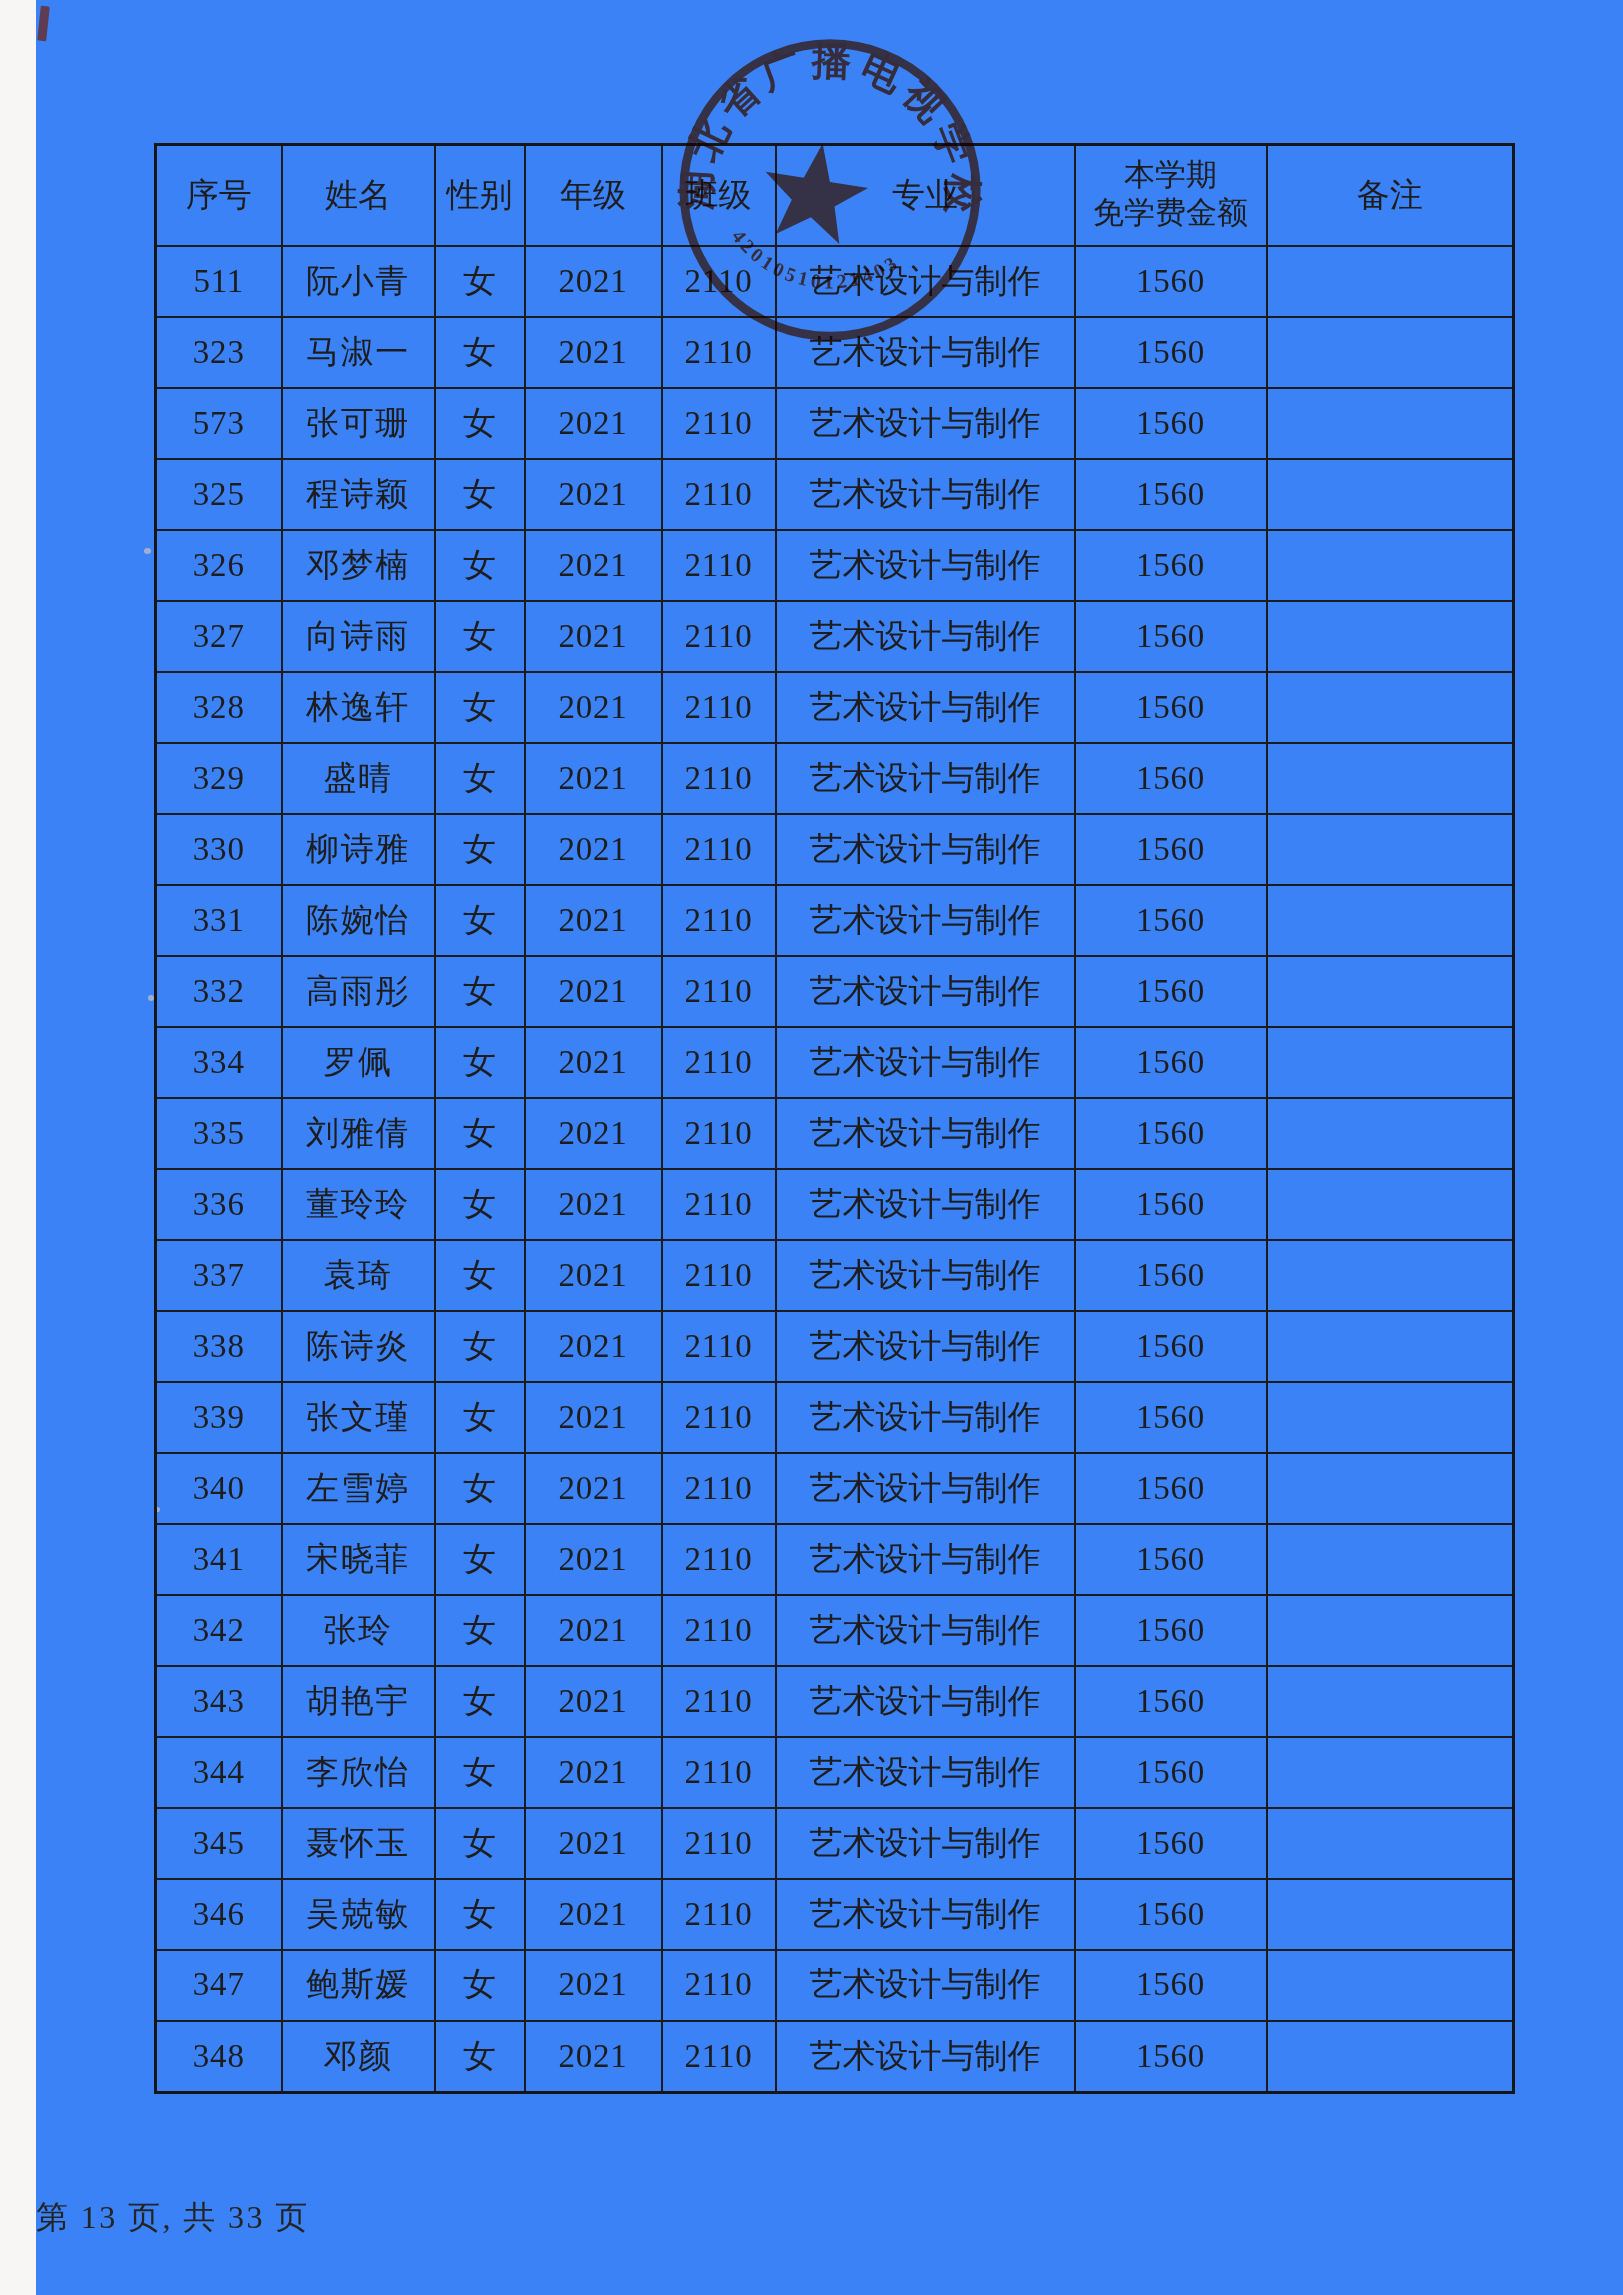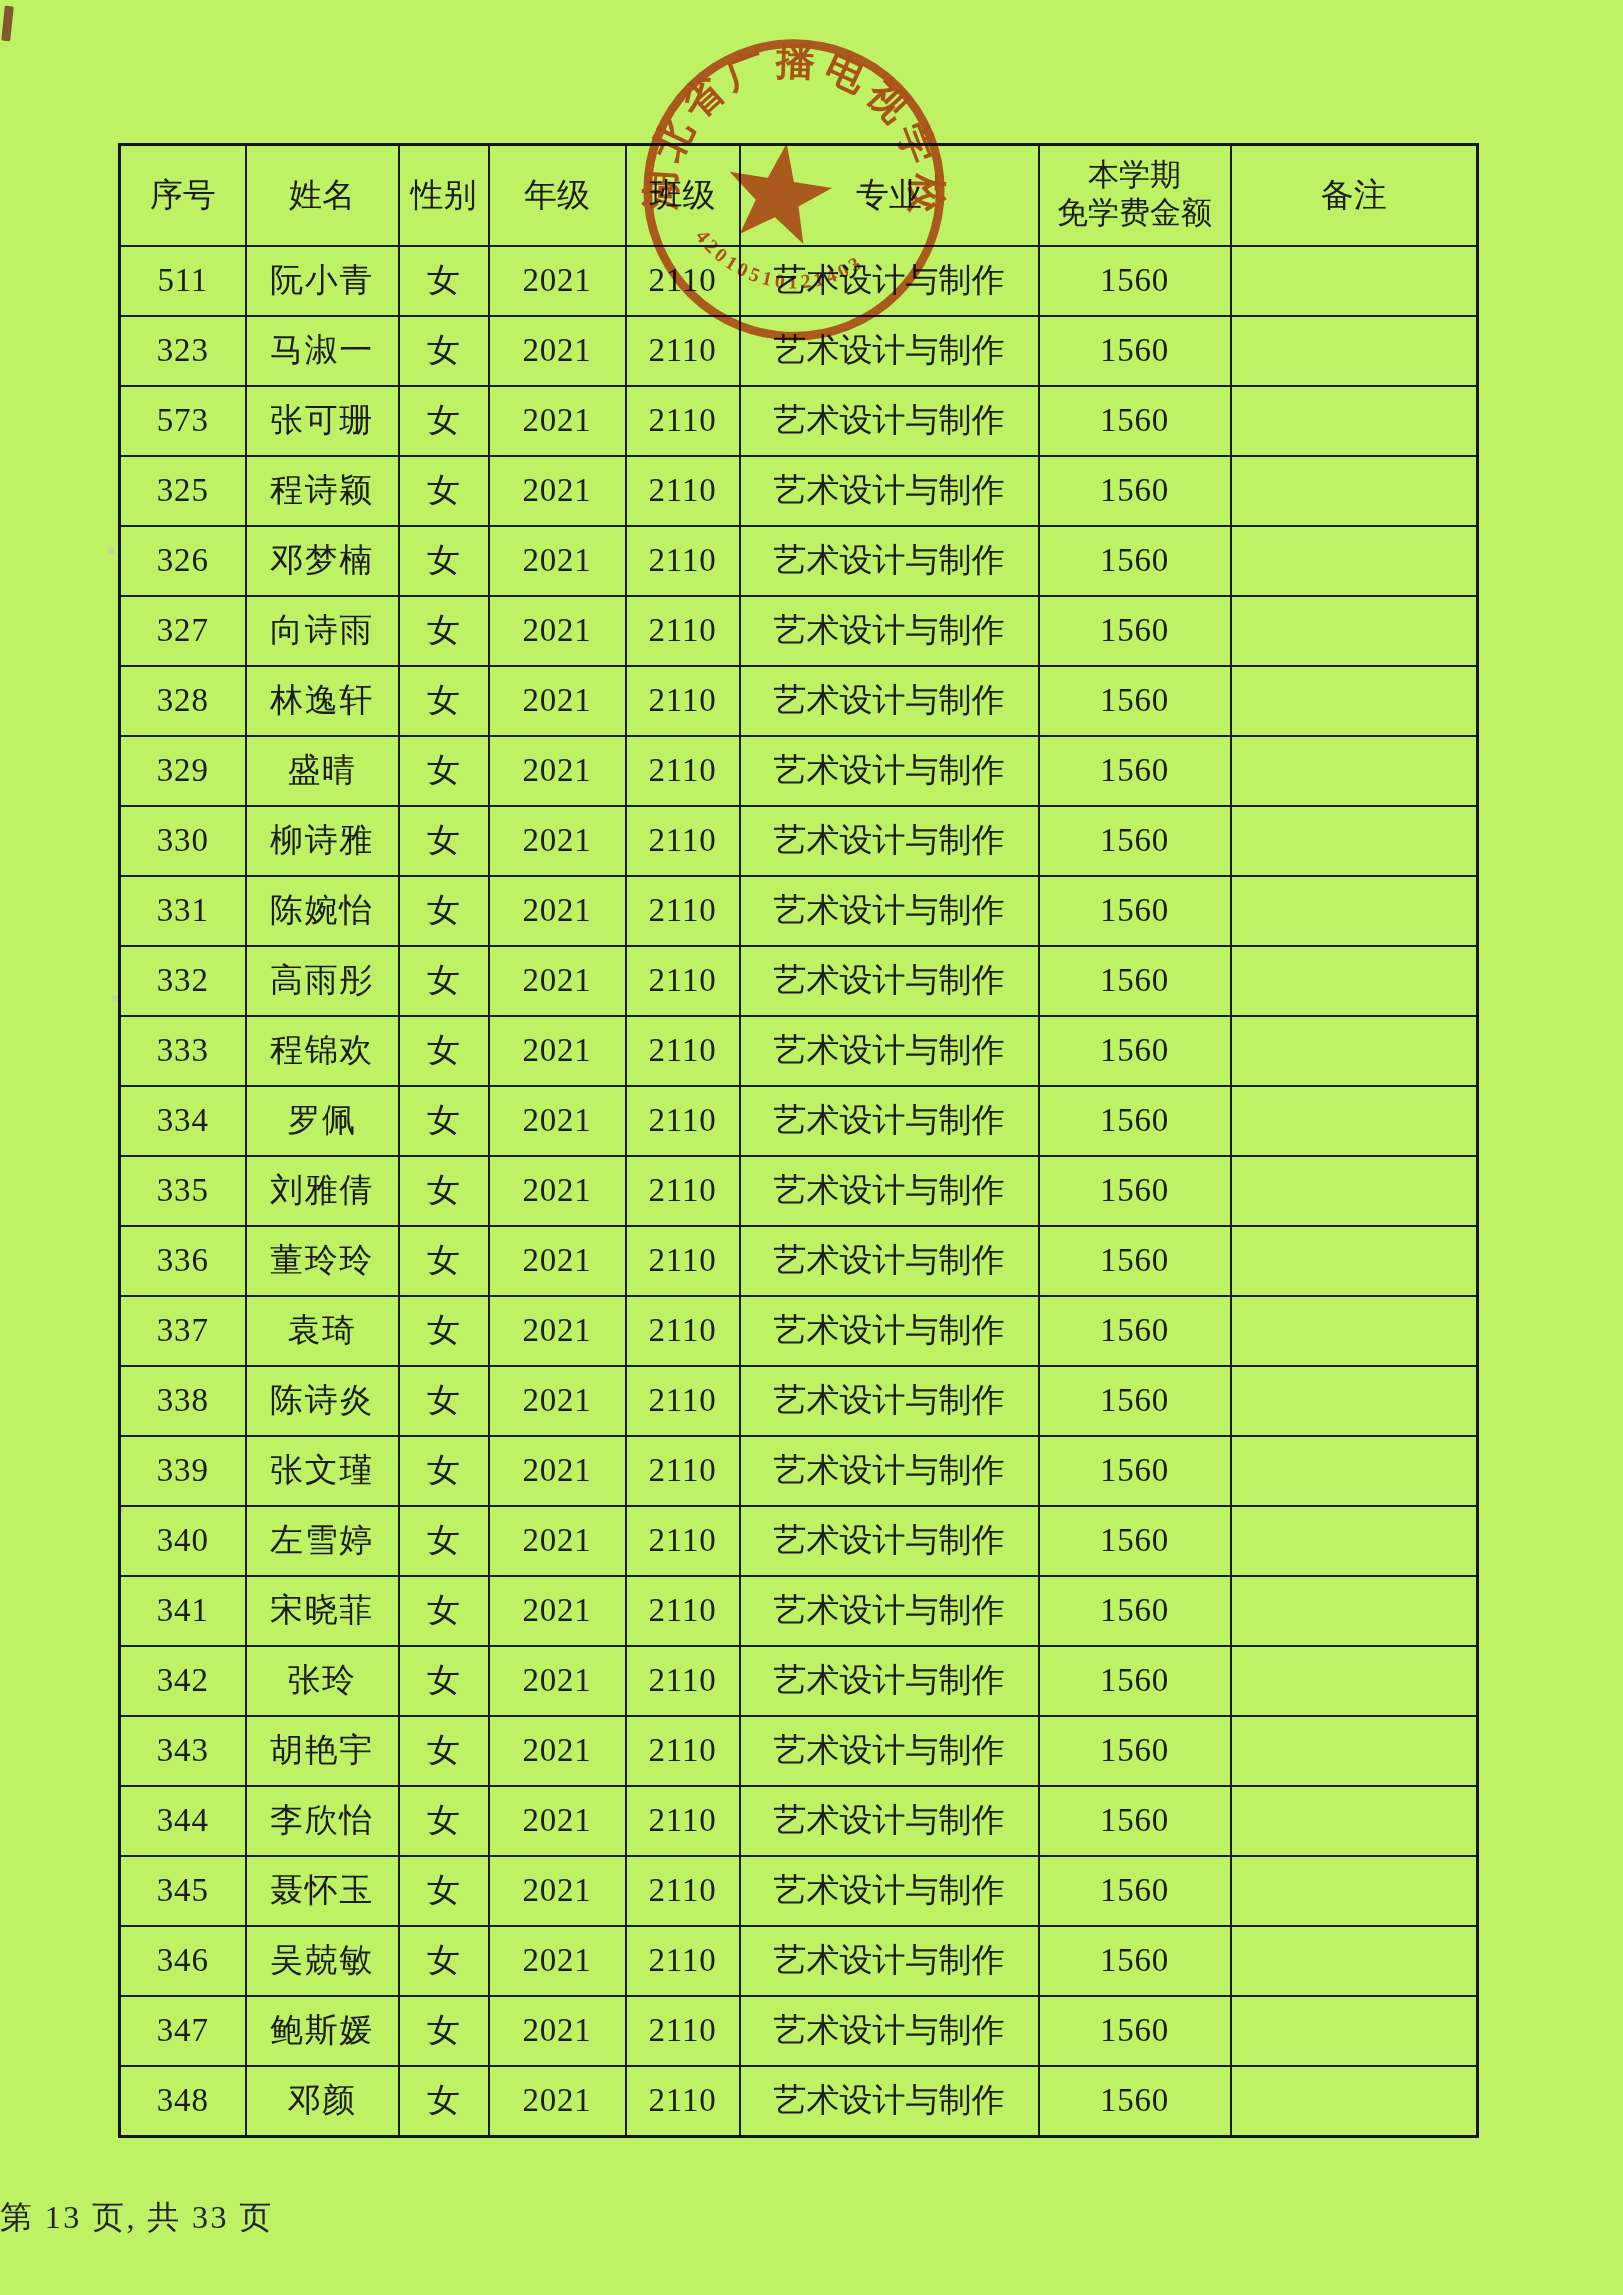--- a/index.html
+++ b/index.html
@@ -3,21 +3,21 @@
 <meta charset="utf-8">
 <style>
   html,body{margin:0;padding:0;}
   body{
     width:1623px;height:2295px;
     background:#f7f6f4;
     font-family:"Liberation Serif","DejaVu Serif",serif;
     position:relative;overflow:hidden;
     color:#1d1d1d;
   }
-  .page{position:absolute;inset:0;background:#bef264;}
+  .page{position:absolute;inset:0;background:#3b82f6;margin-left:36px;}
   
   .corner-mark{position:absolute;left:3.1px;top:6.3px;width:9.4px;height:35px;background:#6e241c;opacity:.75;border-radius:1.6px;transform:rotate(6deg);}
   .speck{position:absolute;background:#c9c3bc;border-radius:50%;opacity:.7;}
   
   .roster-wrap{position:absolute;left:118px;top:143px;width:1359px;height:1951px;}
   table.roster{border-collapse:collapse;table-layout:fixed;width:1359px;height:1951px;}
   table.roster td,table.roster th{
     border:2.4px solid #1c1c1c;
     text-align:center;vertical-align:middle;
     font-weight:normal;
@@ -180,30 +180,20 @@
             <td class="c-no">332</td>
             <td class="c-name">高雨彤</td>
             <td class="c-gender">女</td>
             <td class="c-grade">2021</td>
             <td class="c-class">2110</td>
             <td class="c-major">艺术设计与制作</td>
             <td class="c-amount">1560</td>
             <td class="c-note"></td>
           </tr>
           <tr>
-            <td class="c-no">333</td>
-            <td class="c-name">程锦欢</td>
-            <td class="c-gender">女</td>
-            <td class="c-grade">2021</td>
-            <td class="c-class">2110</td>
-            <td class="c-major">艺术设计与制作</td>
-            <td class="c-amount">1560</td>
-            <td class="c-note"></td>
-          </tr>
-          <tr>
             <td class="c-no">334</td>
             <td class="c-name">罗佩</td>
             <td class="c-gender">女</td>
             <td class="c-grade">2021</td>
             <td class="c-class">2110</td>
             <td class="c-major">艺术设计与制作</td>
             <td class="c-amount">1560</td>
             <td class="c-note"></td>
           </tr>
           <tr>

